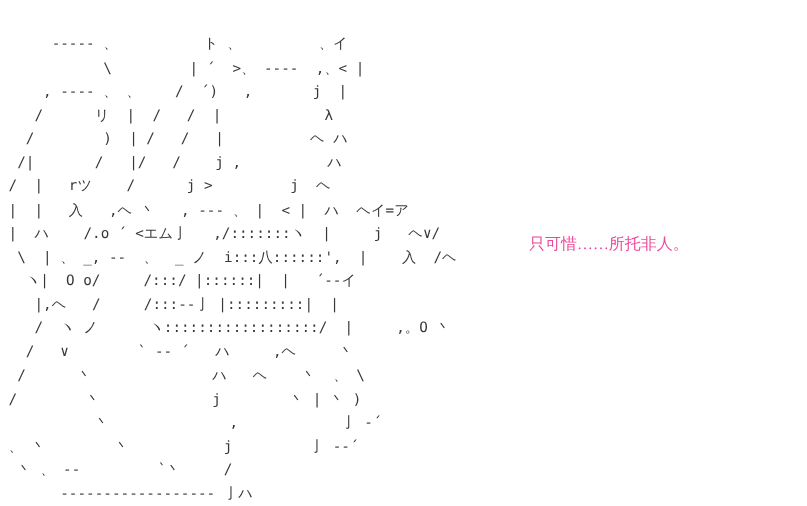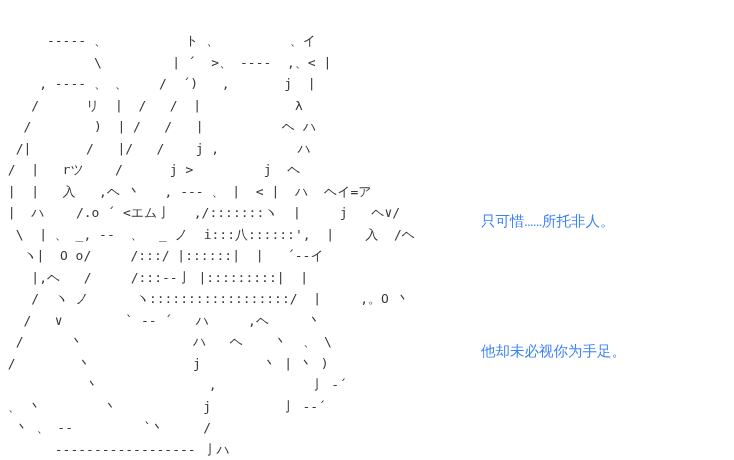--- a/index.html
+++ b/index.html
@@ -26,24 +26,24 @@
     color: #37373a;
     white-space: pre;
     font-weight: normal;
     -webkit-font-smoothing: none;
   }
   #dialogue {
     position: absolute;
     left: 481px;
     top: 167px;
     width: 250px;
-    font-family: Liberation Mono, monospace;
+    font-family: Liberation Serif, serif;
     font-size: 14.5px;
     line-height: 22px;
-    color: #3b82f6;
+    color: #ec4899;
     white-space: pre;
   }
   .dlg-block { margin: 0; }
   .dlg-gap { height: 20px; }
   .dlg-line { display: block; }
 </style>
 </head>
 <body>
 
 <div id="stage">
@@ -65,16 +65,16 @@
   /      丶              ハ   ヘ    丶  、 \
  /        丶             j        丶 | 丶 )
            丶              ,            亅 -´
  、 丶        丶           j         亅 --´
   丶 、 --         `丶     /
        ------------------ 亅ハ</pre>
 
   <div id="dialogue">
     <p class="dlg-block"><span class="dlg-line">只可惜……所托非人。</span></p>
     <div class="dlg-gap"></div>
-    <p class="dlg-block"><span class="dlg-line">他却未必视你为手足。</span></p>
+    <p class="dlg-block"></p>
   </div>
 
 </div>
 
 </body></html>

